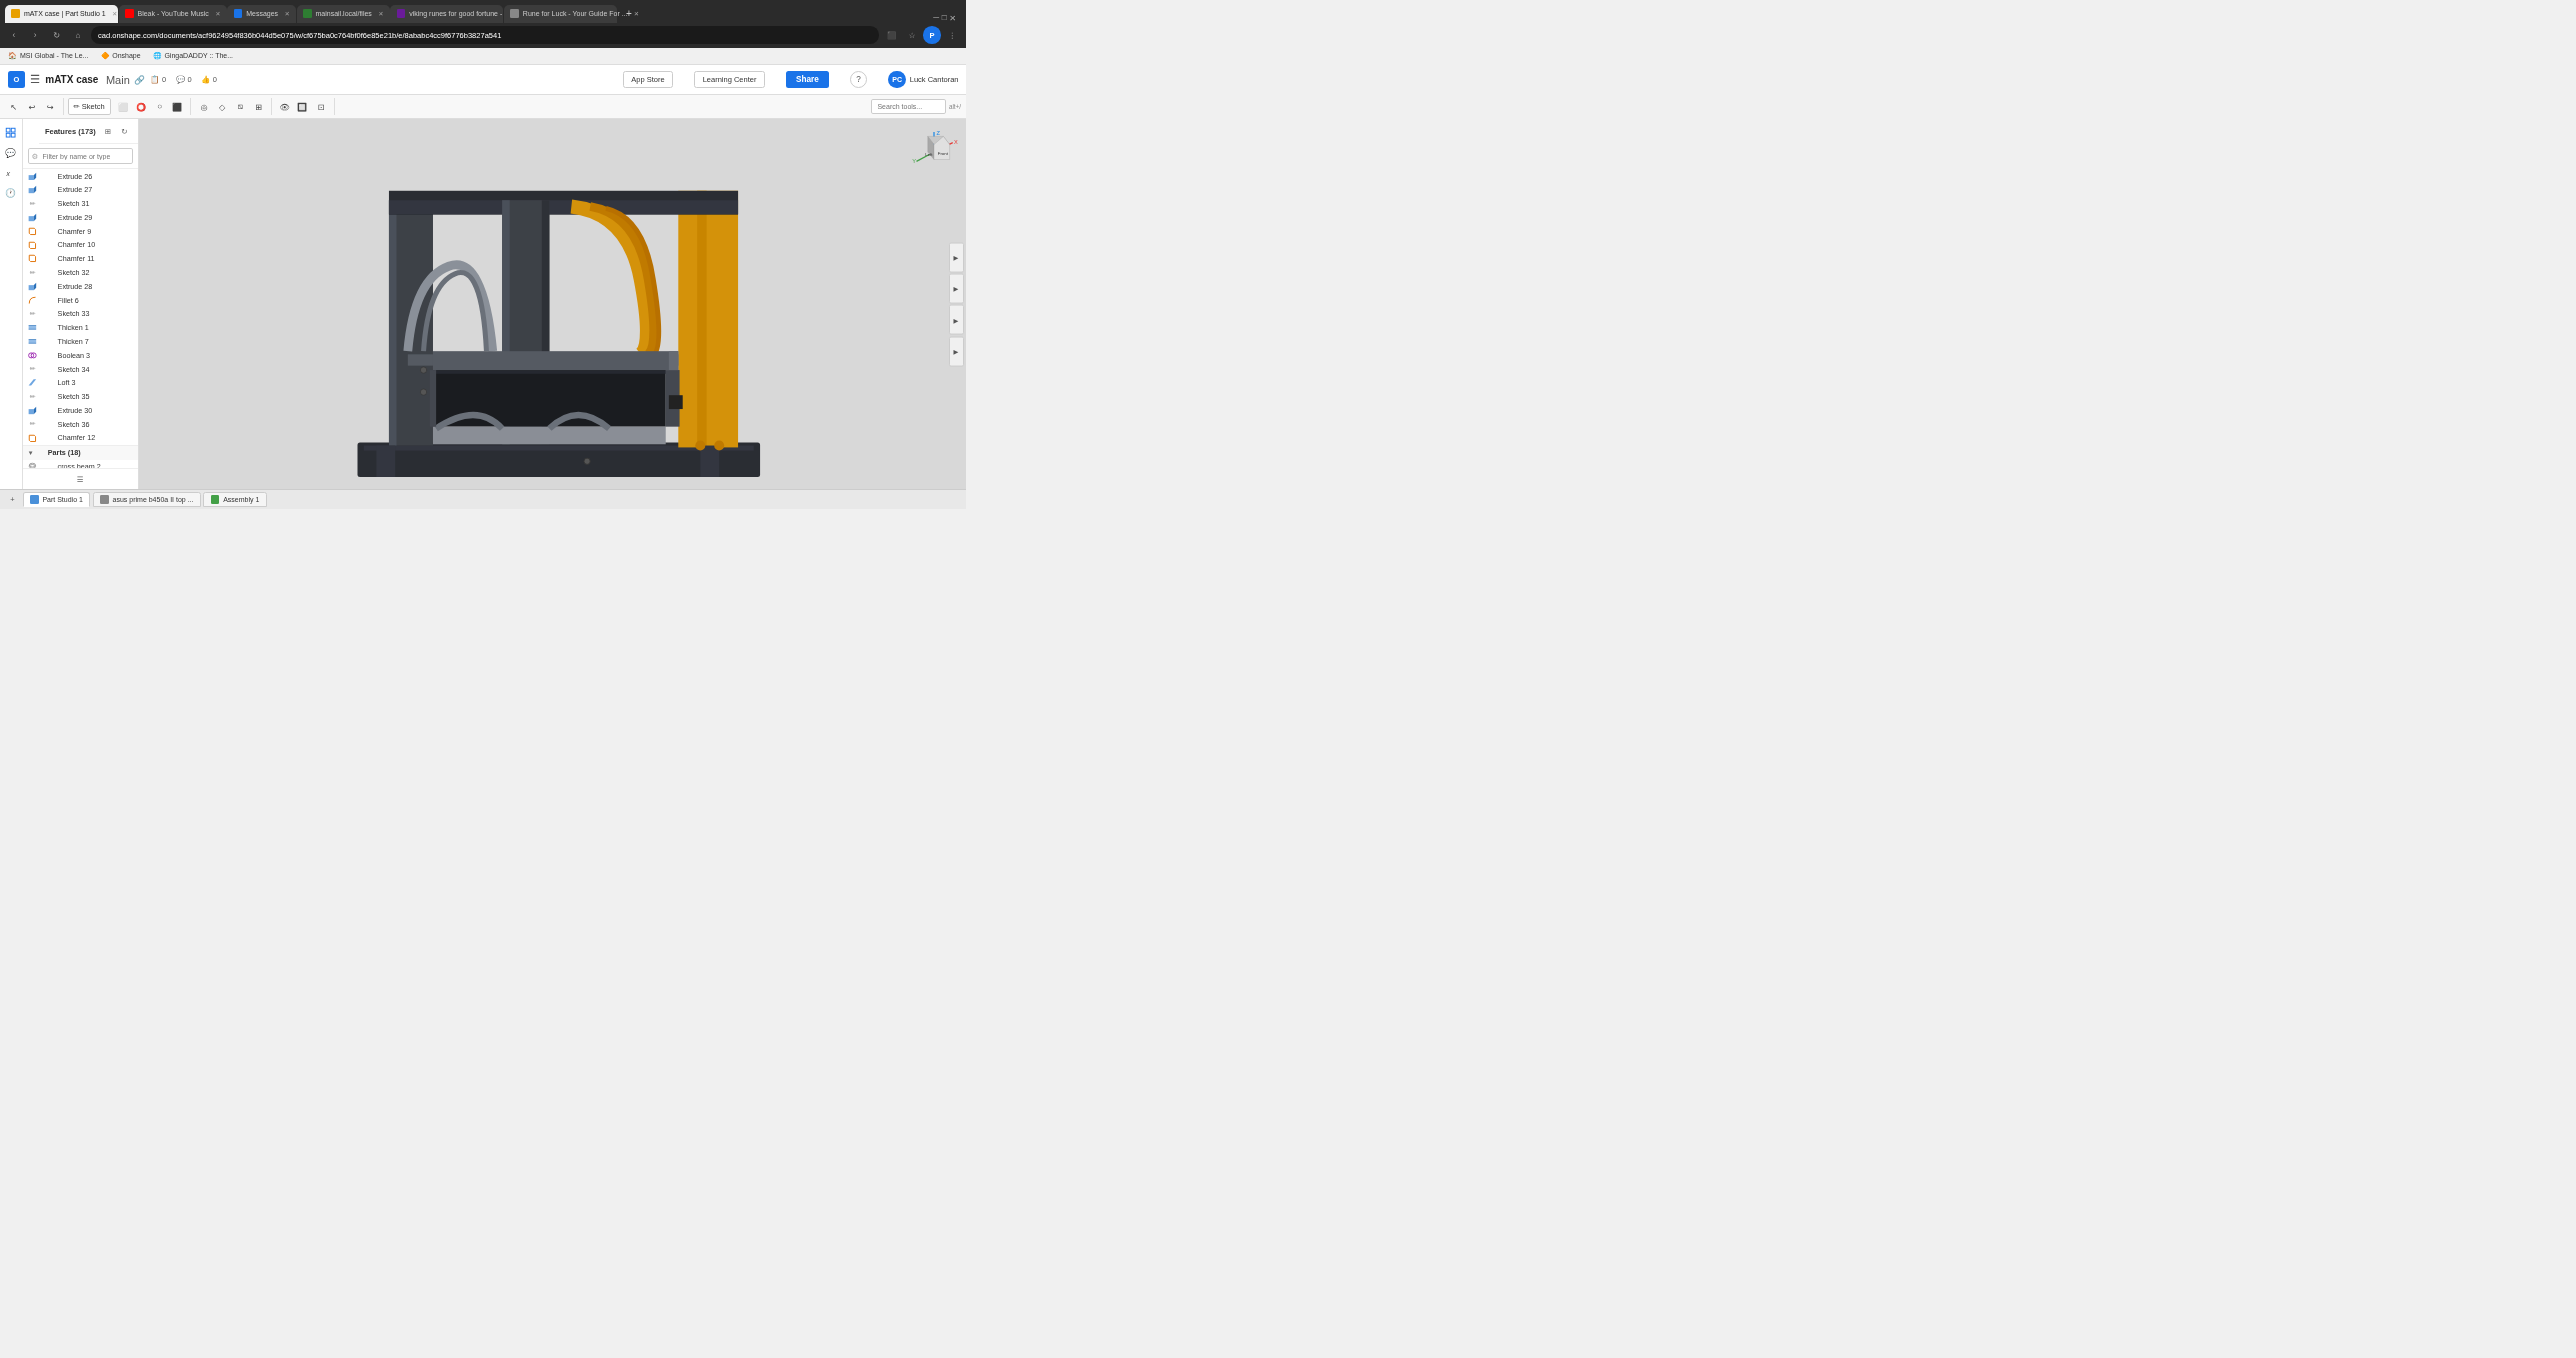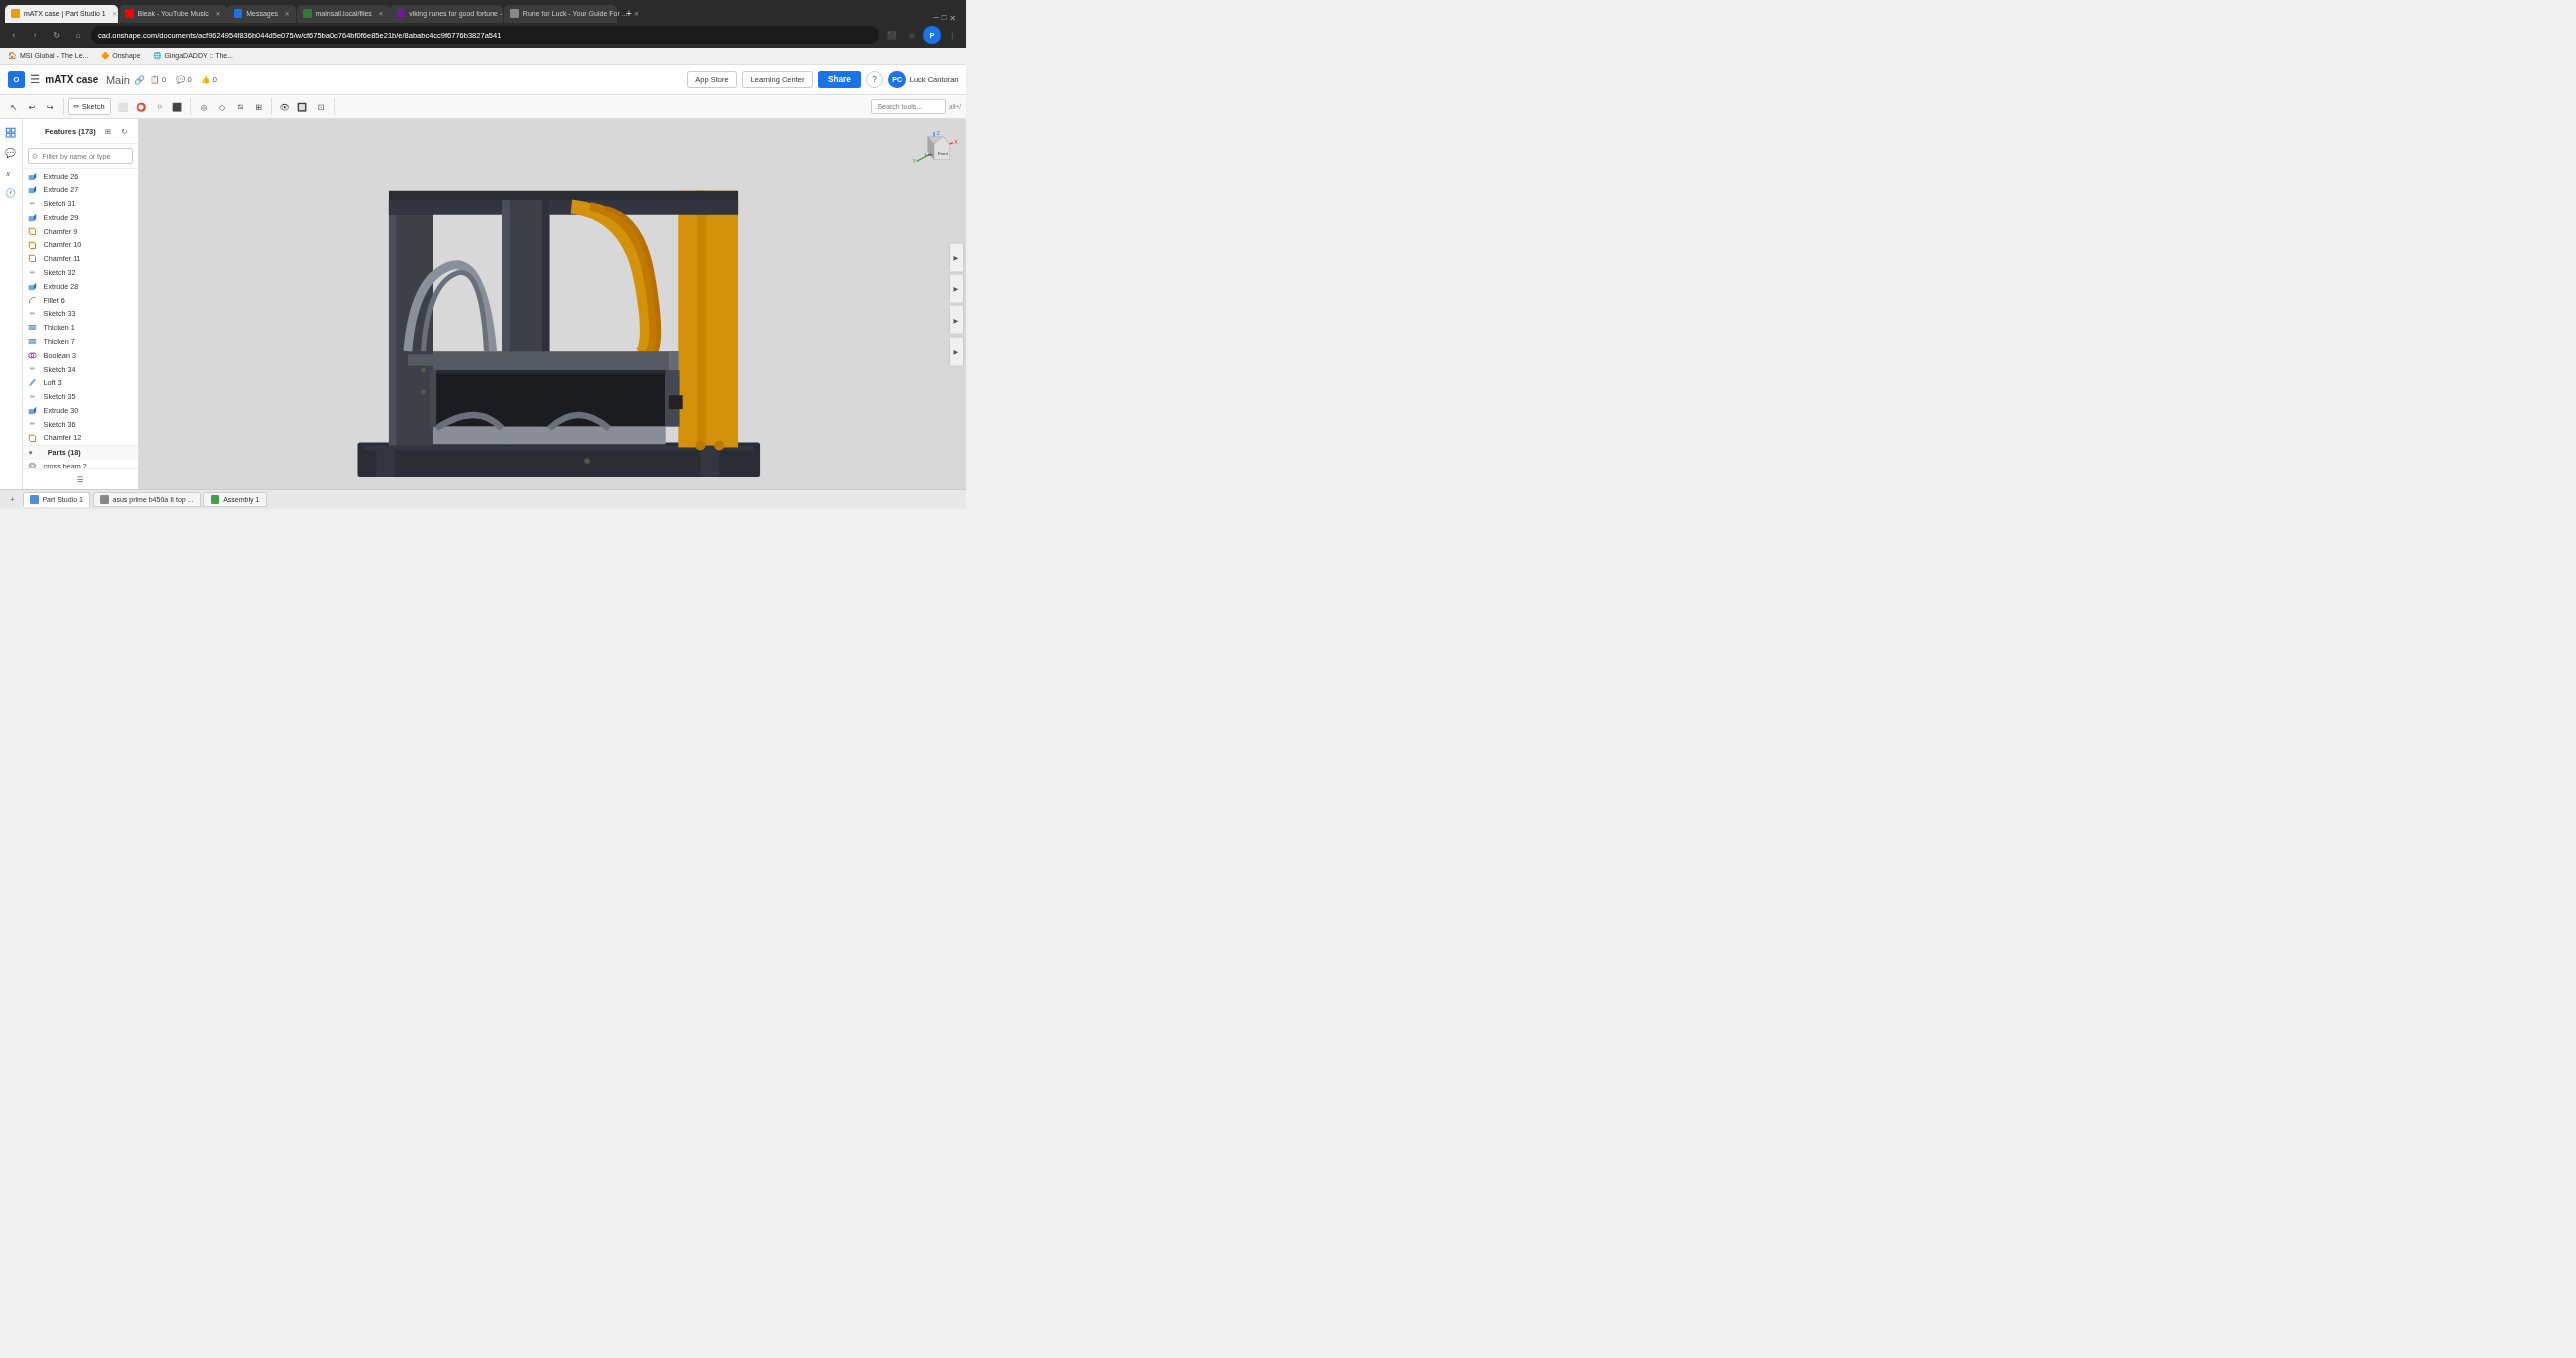--- a/index.html
+++ b/index.html
@@ -26,21 +26,21 @@
 
     
     .top-toolbar { background: #fff; border-bottom: 0.6px solid #ddd; display: flex; align-items: center; padding: 0 7.5px; height: 30px; gap: 5px; }
     .logo-area { display: flex; align-items: center; gap: 5px; }
     .onshape-logo { width: 17.6px; height: 17.6px; background: #1a73e8; border-radius: 2.5px; display: flex; align-items: center; justify-content: center; color: white; font-weight: bold; font-size: 8.8px; }
     .hamburger { font-size: 11.3px; cursor: pointer; color: #555; }
     .doc-title { font-size: 10px; font-weight: 600; color: #222; }
     .doc-branch { font-size: 11px; color: #555; margin-left: 2.5px; }
     .link-icon { color: #888; font-size: 8.8px; cursor: pointer; }
     .toolbar-spacer { flex: 1; }
-    .toolbar-right { display: flex; align-items: center; gap: 5px; }
+    .toolbar-right { display: flex; align-items: center; gap: 21px; }
 
     .doc-stats { display: flex; gap: 10px; align-items: center; font-size: 7.5px; color: #555; }
     .doc-stat { display: flex; align-items: center; gap: 1.9px; }
 
     .btn-app-store { background: white; border: 0.6px solid #ccc; border-radius: 2.5px; padding: 3.1px 7.5px; font-size: 7.5px; cursor: pointer; color: #333; }
     .btn-learning { background: white; border: 0.6px solid #ccc; border-radius: 2.5px; padding: 3.1px 7.5px; font-size: 7.5px; cursor: pointer; color: #333; }
     .btn-share { background: #1a73e8; color: white; border: none; border-radius: 2.5px; padding: 3.8px 10px; font-size: 8.2px; font-weight: 600; cursor: pointer; }
     .help-btn { width: 17.6px; height: 17.6px; border: 0.6px solid #ccc; border-radius: 50%; display: flex; align-items: center; justify-content: center; cursor: pointer; font-size: 8.2px; color: #555; }
     .user-avatar { width: 17.6px; height: 17.6px; border-radius: 50%; background: #1a73e8; display: flex; align-items: center; justify-content: center; color: white; font-size: 7px; font-weight: bold; }
     .user-name { font-size: 7.5px; color: #333; }
@@ -63,21 +63,21 @@
 
     
     .feature-panel { width: 116px; background: #fff; border-right: 0.6px solid #ddd; display: flex; flex-direction: column; overflow: hidden; }
     .feature-panel-header { padding: 5px 6.3px; border-bottom: 0.6px solid #eee; display: flex; align-items: center; justify-content: space-between; margin-left: 16px; }
     .feature-panel-title { font-size: 7.5px; font-weight: 600; color: #333; }
     .feature-panel-actions { display: flex; gap: 2.5px; }
     .feature-action-btn { width: 14px; height: 14px; display: flex; align-items: center; justify-content: center; cursor: pointer; color: #666; font-size: 7.5px; border-radius: 1.9px; }
     .feature-filter { padding: 3.8px 5px; border-bottom: 0.6px solid #eee; }
     .feature-filter input { width: 100%; height: 16.4px; border: 0.6px solid #ccc; border-radius: 1.9px; padding: 0 5px; font-size: 7px; }
     .feature-list { flex: 1; overflow-y: auto; overflow-x: hidden; }
-    .feature-item { display: flex; align-items: center; padding: 1.9px 5px; cursor: pointer; gap: 6px; font-size: 7.2px; color: #333; }
+    .feature-item { display: flex; align-items: center; padding: 1.9px 5px; cursor: pointer; gap: 20px; font-size: 7.2px; color: #333; }
     .feature-item-icon { width: 10px; height: 10px; flex-shrink: 0; display: flex; align-items: center; justify-content: center; font-size: 7px; color: #666; }
     .feature-section { display: flex; align-items: center; padding: 2.5px 5px; cursor: pointer; gap: 14px; font-size: 7.2px; font-weight: 600; color: #333; background: #f8f8f8; border-top: 0.6px solid #eee; }
     .chevron { font-size: 6.3px; color: #666; }
 
     
     .viewport { flex: 1; background: #e8e8e8; position: relative; overflow: hidden; }
 
     
     .model-area { position: absolute; top: 0; left: 0; right: 0; bottom: 0; display: flex; align-items: center; justify-content: center; }
 

